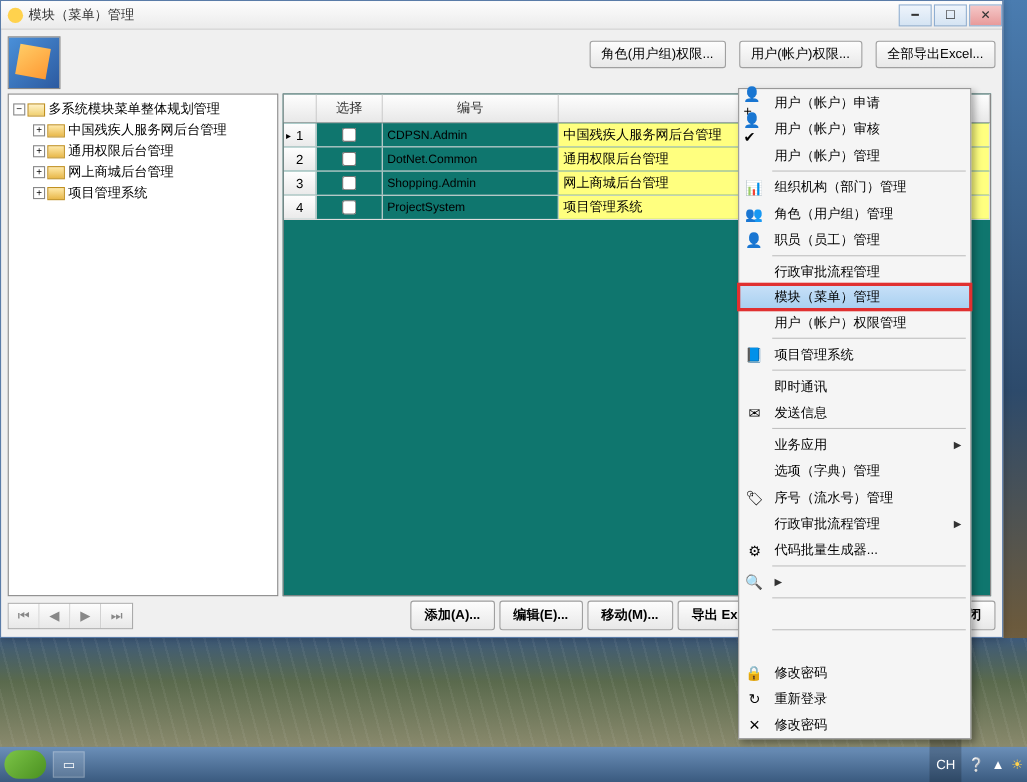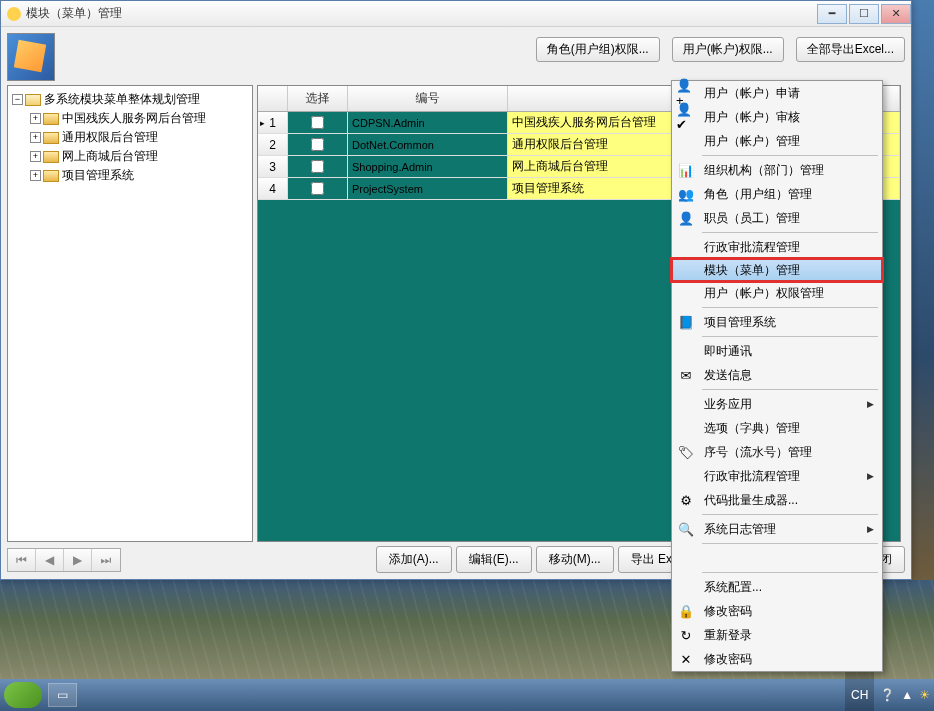--- a/index.html
+++ b/index.html
@@ -50,21 +50,21 @@
 .gcell.sel input { cursor: pointer; }
 .gcell.code { width: 160px; font-family: Liberation Sans, sans-serif; font-size: 11px; }
 .gcell.name { flex: 1; background: #ffff7f; }
 
 
 .bottom1 { display: flex; gap: 4px; margin-top: 4px; align-items: center; }
 .nav { display: flex; border: 1px solid #aaa; background: #fff; }
 .navbtn { width: 28px; height: 22px; border-right: 1px solid #ccc; display: flex; align-items: center; justify-content: center; background: linear-gradient(to bottom, #fdfdfd, #e8e8e8); cursor: pointer; color: #888; }
 .navbtn:last-child { border-right: none; }
 .spacer { flex: 1; }
-.bbtn { padding: 4px 12px; background: linear-gradient(to bottom, #fdfdfd, #e8e8e8); border: 1px solid #a0a0a0; border-radius: 3px; cursor: pointer; }
+.bbtn { padding: 4px 12px; background: linear-gradient(to bottom, #fdfdfd, #e8e8e8); border: 1px solid #a0a0a0; border-radius: 3px; cursor: pointer; font-weight: bold; }
 
 
 .ctx { position: absolute; left: 671px; top: 80px; width: 212px; background: #f5f5f5; border: 1px solid #979797; box-shadow: 3px 3px 6px rgba(0,0,0,0.3); z-index: 100; }
 .ctx-item { display: flex; align-items: center; height: 24px; padding: 0 8px 0 4px; cursor: pointer; position: relative; }
 .ctx-item.selected { background: linear-gradient(to bottom, #c8e0f8, #a8d0f0); border: 1px solid #7ab0e0; margin: -1px; }
 .ctx-item.highlighted { outline: 3px solid #e03030; outline-offset: -2px; }
 .ctx-icon { width: 20px; height: 20px; margin-right: 8px; display: flex; align-items: center; justify-content: center; font-size: 13px; }
 .ctx-label { flex: 1; color: #000; }
 .ctx-arrow { font-size: 9px; color: #333; }
 .ctx-sep { height: 1px; background: #c0c0c0; margin: 2px 4px 2px 30px; }
@@ -277,31 +277,29 @@
       <span class="ctx-label">行政审批流程管理</span>
       <span class="ctx-arrow">▶</span>
     </div>
     <div class="ctx-item">
       <span class="ctx-icon">⚙</span>
       <span class="ctx-label">代码批量生成器...</span>
     </div>
     <div class="ctx-sep"></div>
     <div class="ctx-item">
       <span class="ctx-icon">🔍</span>
-      <span class="ctx-label">系统日志管理</span>
       <span class="ctx-arrow">▶</span>
     </div>
     <div class="ctx-sep"></div>
     <div class="ctx-item">
       <span class="ctx-icon"></span>
     </div>
     <div class="ctx-sep"></div>
     <div class="ctx-item">
       <span class="ctx-icon"></span>
-      <span class="ctx-label">系统配置...</span>
     </div>
     <div class="ctx-item">
       <span class="ctx-icon">🔒</span>
       <span class="ctx-label">修改密码</span>
     </div>
     <div class="ctx-item">
       <span class="ctx-icon">↻</span>
       <span class="ctx-label">重新登录</span>
     </div>
     <div class="ctx-item">

